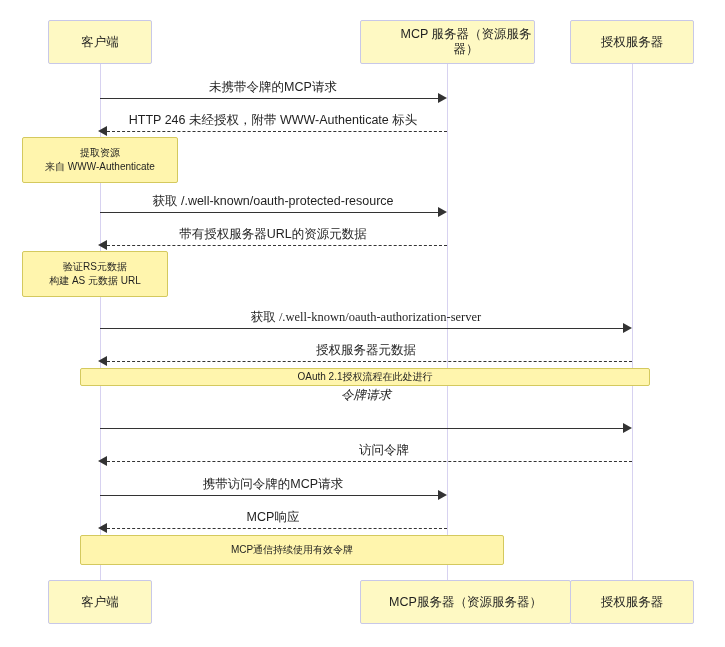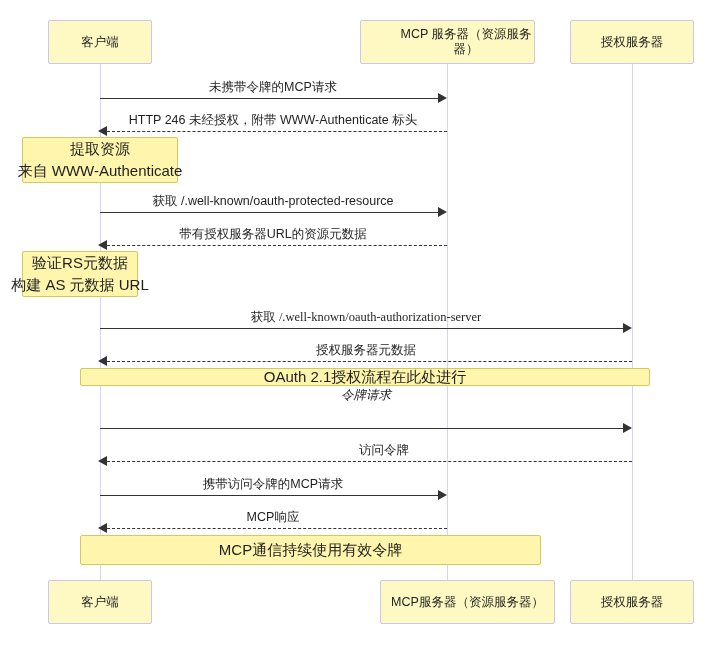--- a/index.html
+++ b/index.html
@@ -73,21 +73,21 @@
   .note {
     position: absolute;
     box-sizing: border-box;
     background: #fff5ad;
     border: 1px solid #d4c95e;
     border-radius: 2px;
     display: flex;
     flex-direction: column;
     align-items: center;
     justify-content: center;
-    font-size: 15px;
+    font-size: 10px;
     color: #1f1f1f;
     text-align: center;
     line-height: 1.45;
   }
   .note span { display: block; white-space: nowrap; }
 </style>
 </head>
 <body>
 
 <div id="diagram">
@@ -102,21 +102,21 @@
   <div class="actor-box" style="left:360px; top:20px; width:175px;padding-left:37px;">
     <span>MCP 服务器（资源服务器）</span>
   </div>
   <div class="actor-box" style="left:570px; top:20px; width:124px;">
     <span>授权服务器</span>
   </div>
 
   <div class="actor-box" style="left:48px; top:580px; width:104px;">
     <span>客户端</span>
   </div>
-  <div class="actor-box" style="left:360px; top:580px; width:175px;margin-left:20px;">
+  <div class="actor-box" style="left:360px; top:580px; width:211px;">
     <span>MCP服务器（资源服务器）</span>
   </div>
   <div class="actor-box" style="left:570px; top:580px; width:124px;">
     <span>授权服务器</span>
   </div>
 
   <div class="msg-label" style="left:273px; top:79px;">未携带令牌的MCP请求</div>
   <div class="msg-line" style="left:100px; top:98px; width:340px;"></div>
   <div class="arrow-head right" style="left:438px; top:93px;"></div>
 
@@ -130,21 +130,21 @@
   </div>
 
   <div class="msg-label" style="left:273px; top:193px;">获取 /.well-known/oauth-protected-resource</div>
   <div class="msg-line" style="left:100px; top:212px; width:340px;"></div>
   <div class="arrow-head right" style="left:438px; top:207px;"></div>
 
   <div class="msg-label" style="left:273px; top:226px;">带有授权服务器URL的资源元数据</div>
   <div class="msg-line dashed" style="left:107px; top:245px; width:340px;"></div>
   <div class="arrow-head left" style="left:98px; top:240px;"></div>
 
-  <div class="note" style="left:22px; top:251px; width:116px; height:46px;">
+  <div class="note" style="left:22px; top:251px; width:146px; height:46px;">
     <span>验证RS元数据</span>
     <span>构建 AS 元数据 URL</span>
   </div>
 
   <div class="msg-label" style="left:366px; top:309px;font-family:Liberation Serif, serif;">获取 /.well-known/oauth-authorization-server</div>
   <div class="msg-line" style="left:100px; top:328px; width:525px;"></div>
   <div class="arrow-head right" style="left:623px; top:323px;"></div>
 
   <div class="msg-label" style="left:366px; top:342px;">授权服务器元数据</div>
   <div class="msg-line dashed" style="left:107px; top:361px; width:525px;"></div>
@@ -163,17 +163,17 @@
   <div class="arrow-head left" style="left:98px; top:456px;"></div>
 
   <div class="msg-label" style="left:273px; top:476px;">携带访问令牌的MCP请求</div>
   <div class="msg-line" style="left:100px; top:495px; width:340px;"></div>
   <div class="arrow-head right" style="left:438px; top:490px;"></div>
 
   <div class="msg-label" style="left:273px; top:509px;">MCP响应</div>
   <div class="msg-line dashed" style="left:107px; top:528px; width:340px;"></div>
   <div class="arrow-head left" style="left:98px; top:523px;"></div>
 
-  <div class="note" style="left:80px; top:535px; width:461px; height:30px;">
+  <div class="note" style="left:80px; top:535px; width:424px; height:30px;">
     <span>MCP通信持续使用有效令牌</span>
   </div>
 
 </div>
 
 </body></html>

